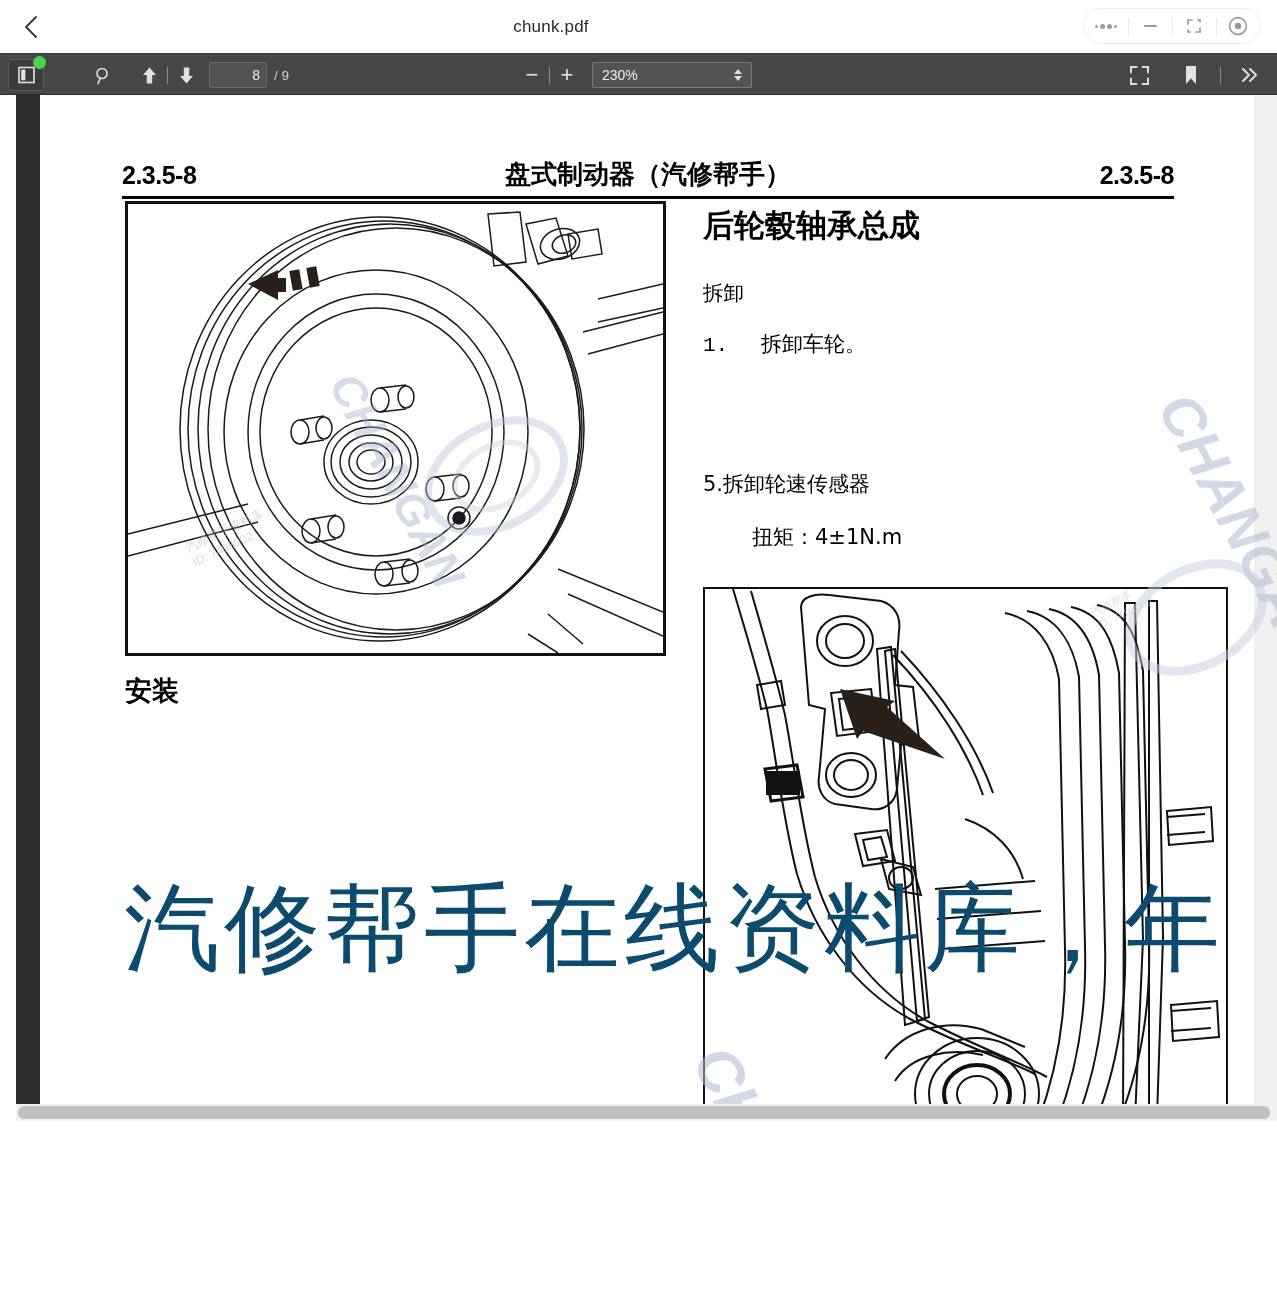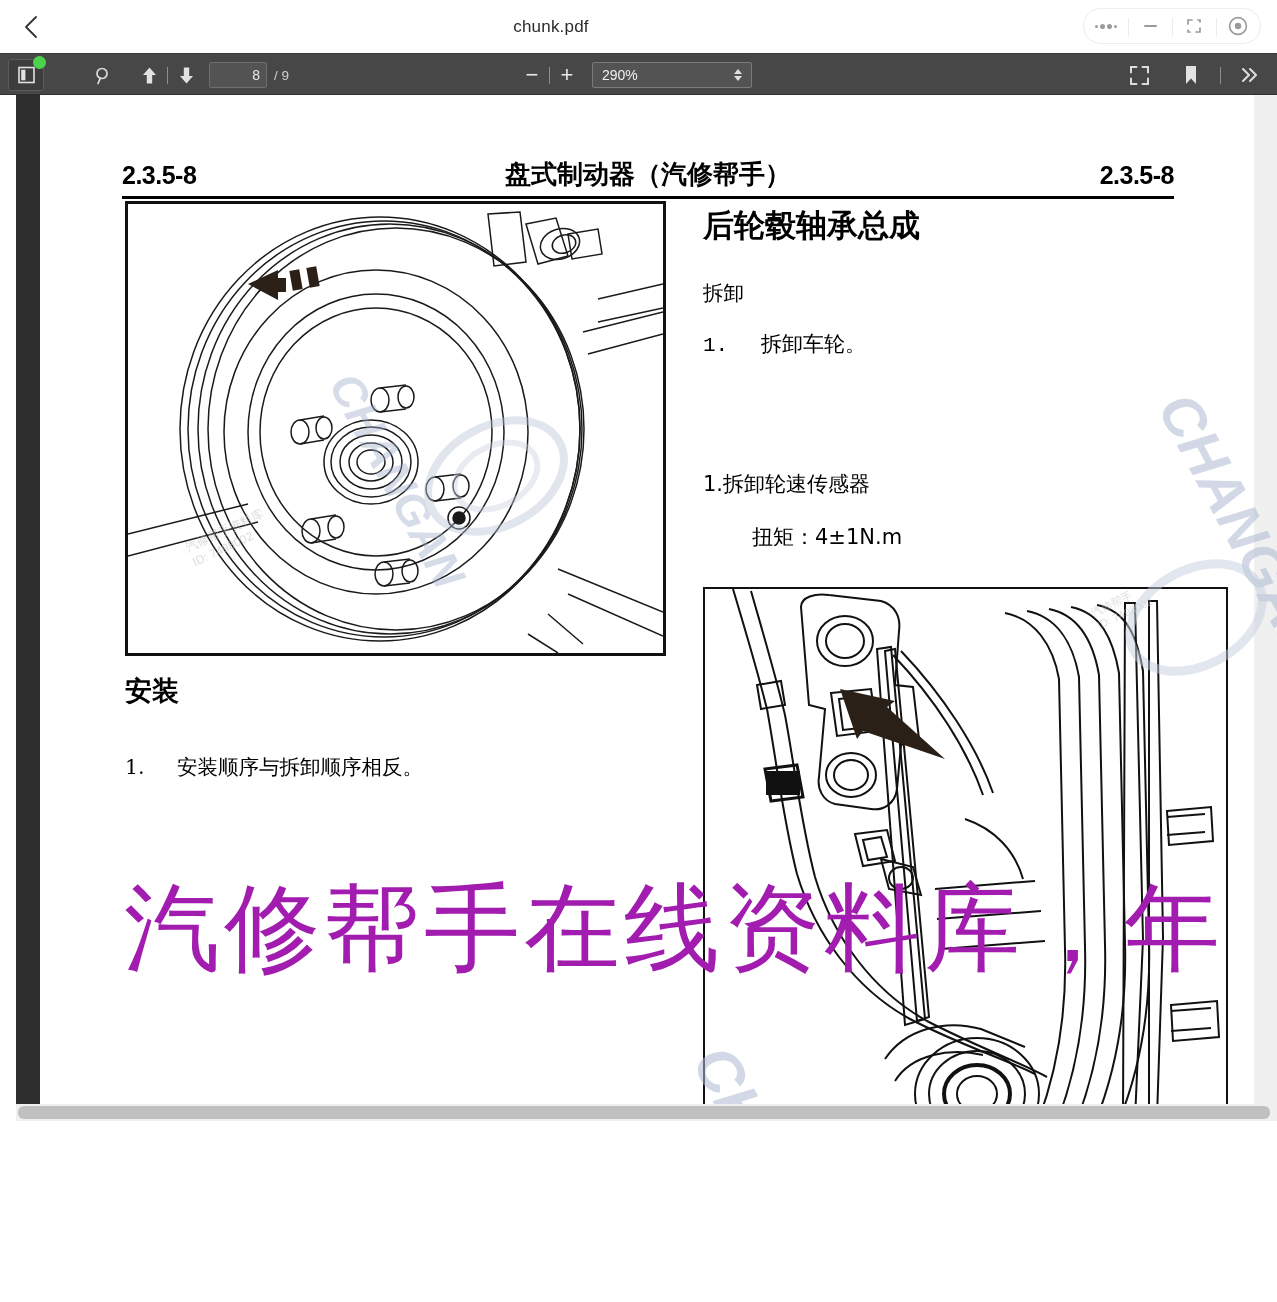--- a/index.html
+++ b/index.html
@@ -234,21 +234,21 @@
   }
 
   
   .wm-big {
     position: absolute; left: 0; top: 0; width: 1277px; height: 1207px;
     pointer-events: none; overflow: hidden;
   }
   .wm-line {
     position: absolute;
     font-family: "DejaVu Serif", serif;
-    color: #a21caf;
+    color: #0c4a6e;
     font-size: 96px;
     white-space: nowrap;
     letter-spacing: 4px;
   }
   .wm-line.l1 { left: 108px; top: 770px; }
   .wm-line.l2 { left: 108px; top: 885px; }
 
   .wm-changan {
     position: absolute; pointer-events: none;
     color: #aebad2; opacity: .55;
@@ -344,21 +344,21 @@
     <input class="page-box" type="text" value="8" style="">
 
     <span class="page-total">/ 9</span>
   </div>
 
   <div class="tb-center">
     <div class="zoom-btn">−</div>
     <span class="tb-sep"></span>
     <div class="zoom-btn">+</div>
     <div class="zoom-select">
-      <span>290%</span>
+      <span>230%</span>
       <span class="spin">
         <span class="up"></span>
           <span class="dn"></span>
       </span>
     </div>
   </div>
 
   <div class="tb-right">
     <div class="tb-btn">
       <svg width="21" height="21" viewBox="0 0 21 21">
@@ -553,27 +553,24 @@
       </div>
 
       <div class="sec-title">后轮毂轴承总成</div>
       <div class="sec-remove">拆卸</div>
 
       <div class="step1">
         <span class="num">1.</span><span>拆卸车轮。</span>
       </div>
 
 
-      <div class="step2">1.拆卸轮速传感器</div>
+      <div class="step2">5.拆卸轮速传感器</div>
       <div class="torque">扭矩：4±1N.m</div>
 
       <div class="sec-install">安装</div>
-      <div class="install-step">
-        <span class="num">1.</span><span>安装顺序与拆卸顺序相反。</span>
-      </div>
 
     </div>
   </div>
 
   <div class="wm-big">
     <div class="wm-line l1">汽修帮手在线资料库，年</div>
   </div>
 
   <div class="wm-changan wm-ca-1">CHANGAN</div>
   <div class="wm-oval wm-o1"></div>

